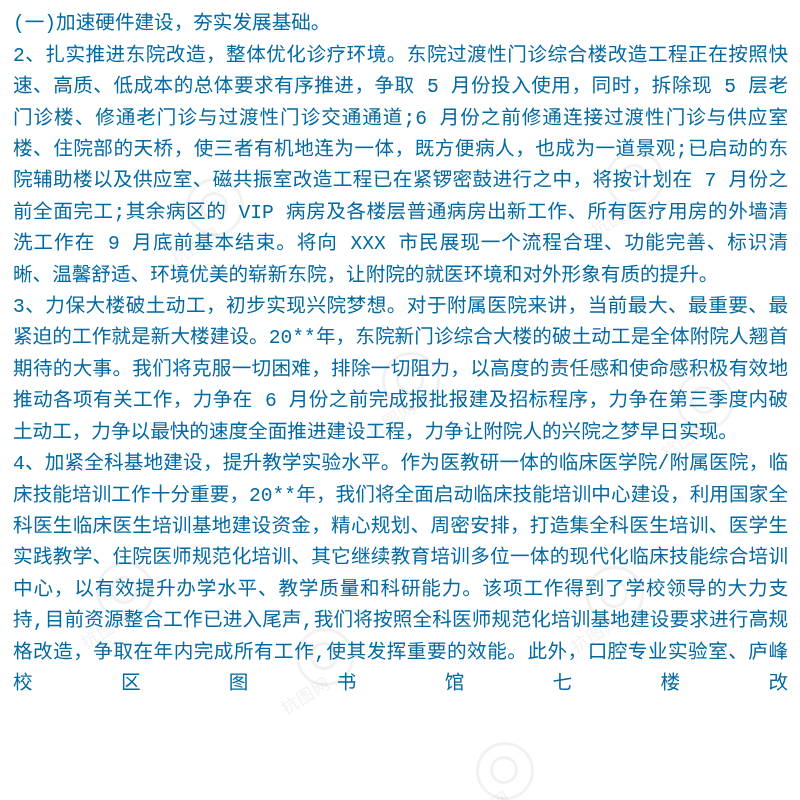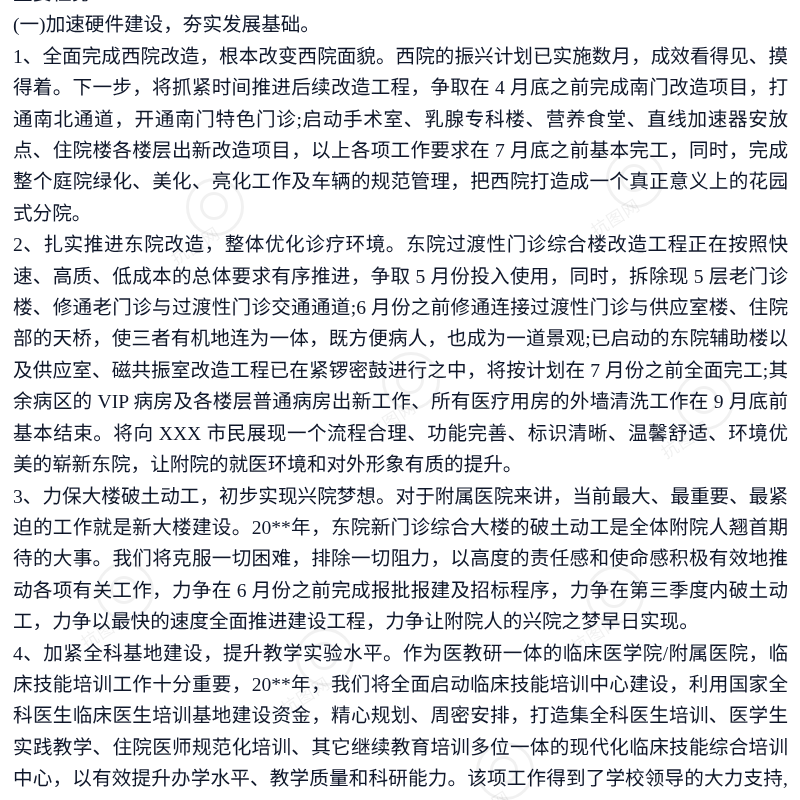--- a/index.html
+++ b/index.html
@@ -68,28 +68,28 @@
   .doc-body {
     position: absolute;
     left: 13px;
     top: -22px;
     width: 775px;
   }
 
   p.line-block {
     margin: 0;
     padding: 0;
-    color: #0f172a;
+    color: #0369a1;
     font-size: 19.6px;
     line-height: 31.4px;
     text-align: justify;
     text-justify: inter-character;
     text-align-last: left;
     word-break: break-all;
-    font-family: Liberation Serif, serif;
+    font-family: Liberation Mono, monospace;
     -webkit-font-smoothing: none;
   }
   p.line-block.indent-none {
     text-indent: 0;
   }
   
   p.line-block.full-last {
     text-align-last: justify;
   }
 </style>
@@ -125,21 +125,20 @@
   </div>
 
   <div id="text-layer">
     <div class="doc-body">
 
       <p class="line-block indent-none">主要任务:</p>
 
       <p class="line-block indent-none">(一)加速硬件建设，夯实发展基础。</p>
 
 
-      <p class="line-block indent-none">1、全面完成西院改造，根本改变西院面貌。西院的振兴计划已实施数月，成效看得见、摸得着。下一步，将抓紧时间推进后续改造工程，争取在 4 月底之前完成南门改造项目，打通南北通道，开通南门特色门诊;启动手术室、乳腺专科楼、营养食堂、直线加速器安放点、住院楼各楼层出新改造项目，以上各项工作要求在 7 月底之前基本完工，同时，完成整个庭院绿化、美化、亮化工作及车辆的规范管理，把西院打造成一个真正意义上的花园式分院。</p>
 
       <p class="line-block indent-none">2、扎实推进东院改造，整体优化诊疗环境。东院过渡性门诊综合楼改造工程正在按照快速、高质、低成本的总体要求有序推进，争取 5 月份投入使用，同时，拆除现 5 层老门诊楼、修通老门诊与过渡性门诊交通通道;6 月份之前修通连接过渡性门诊与供应室楼、住院部的天桥，使三者有机地连为一体，既方便病人，也成为一道景观;已启动的东院辅助楼以及供应室、磁共振室改造工程已在紧锣密鼓进行之中，将按计划在 7 月份之前全面完工;其余病区的 VIP 病房及各楼层普通病房出新工作、所有医疗用房的外墙清洗工作在 9 月底前基本结束。将向 XXX 市民展现一个流程合理、功能完善、标识清晰、温馨舒适、环境优美的崭新东院，让附院的就医环境和对外形象有质的提升。</p>
 
       <p class="line-block indent-none">3、力保大楼破土动工，初步实现兴院梦想。对于附属医院来讲，当前最大、最重要、最紧迫的工作就是新大楼建设。20**年，东院新门诊综合大楼的破土动工是全体附院人翘首期待的大事。我们将克服一切困难，排除一切阻力，以高度的责任感和使命感积极有效地推动各项有关工作，力争在 6 月份之前完成报批报建及招标程序，力争在第三季度内破土动工，力争以最快的速度全面推进建设工程，力争让附院人的兴院之梦早日实现。</p>
 
       <p class="line-block indent-none full-last">4、加紧全科基地建设，提升教学实验水平。作为医教研一体的临床医学院/附属医院，临床技能培训工作十分重要，20**年，我们将全面启动临床技能培训中心建设，利用国家全科医生临床医生培训基地建设资金，精心规划、周密安排，打造集全科医生培训、医学生实践教学、住院医师规范化培训、其它继续教育培训多位一体的现代化临床技能综合培训中心，以有效提升办学水平、教学质量和科研能力。该项工作得到了学校领导的大力支持,目前资源整合工作已进入尾声,我们将按照全科医师规范化培训基地建设要求进行高规格改造，争取在年内完成所有工作,使其发挥重要的效能。此外，口腔专业实验室、庐峰校区图书馆七楼改</p>
 
     </div>
   </div>
 

